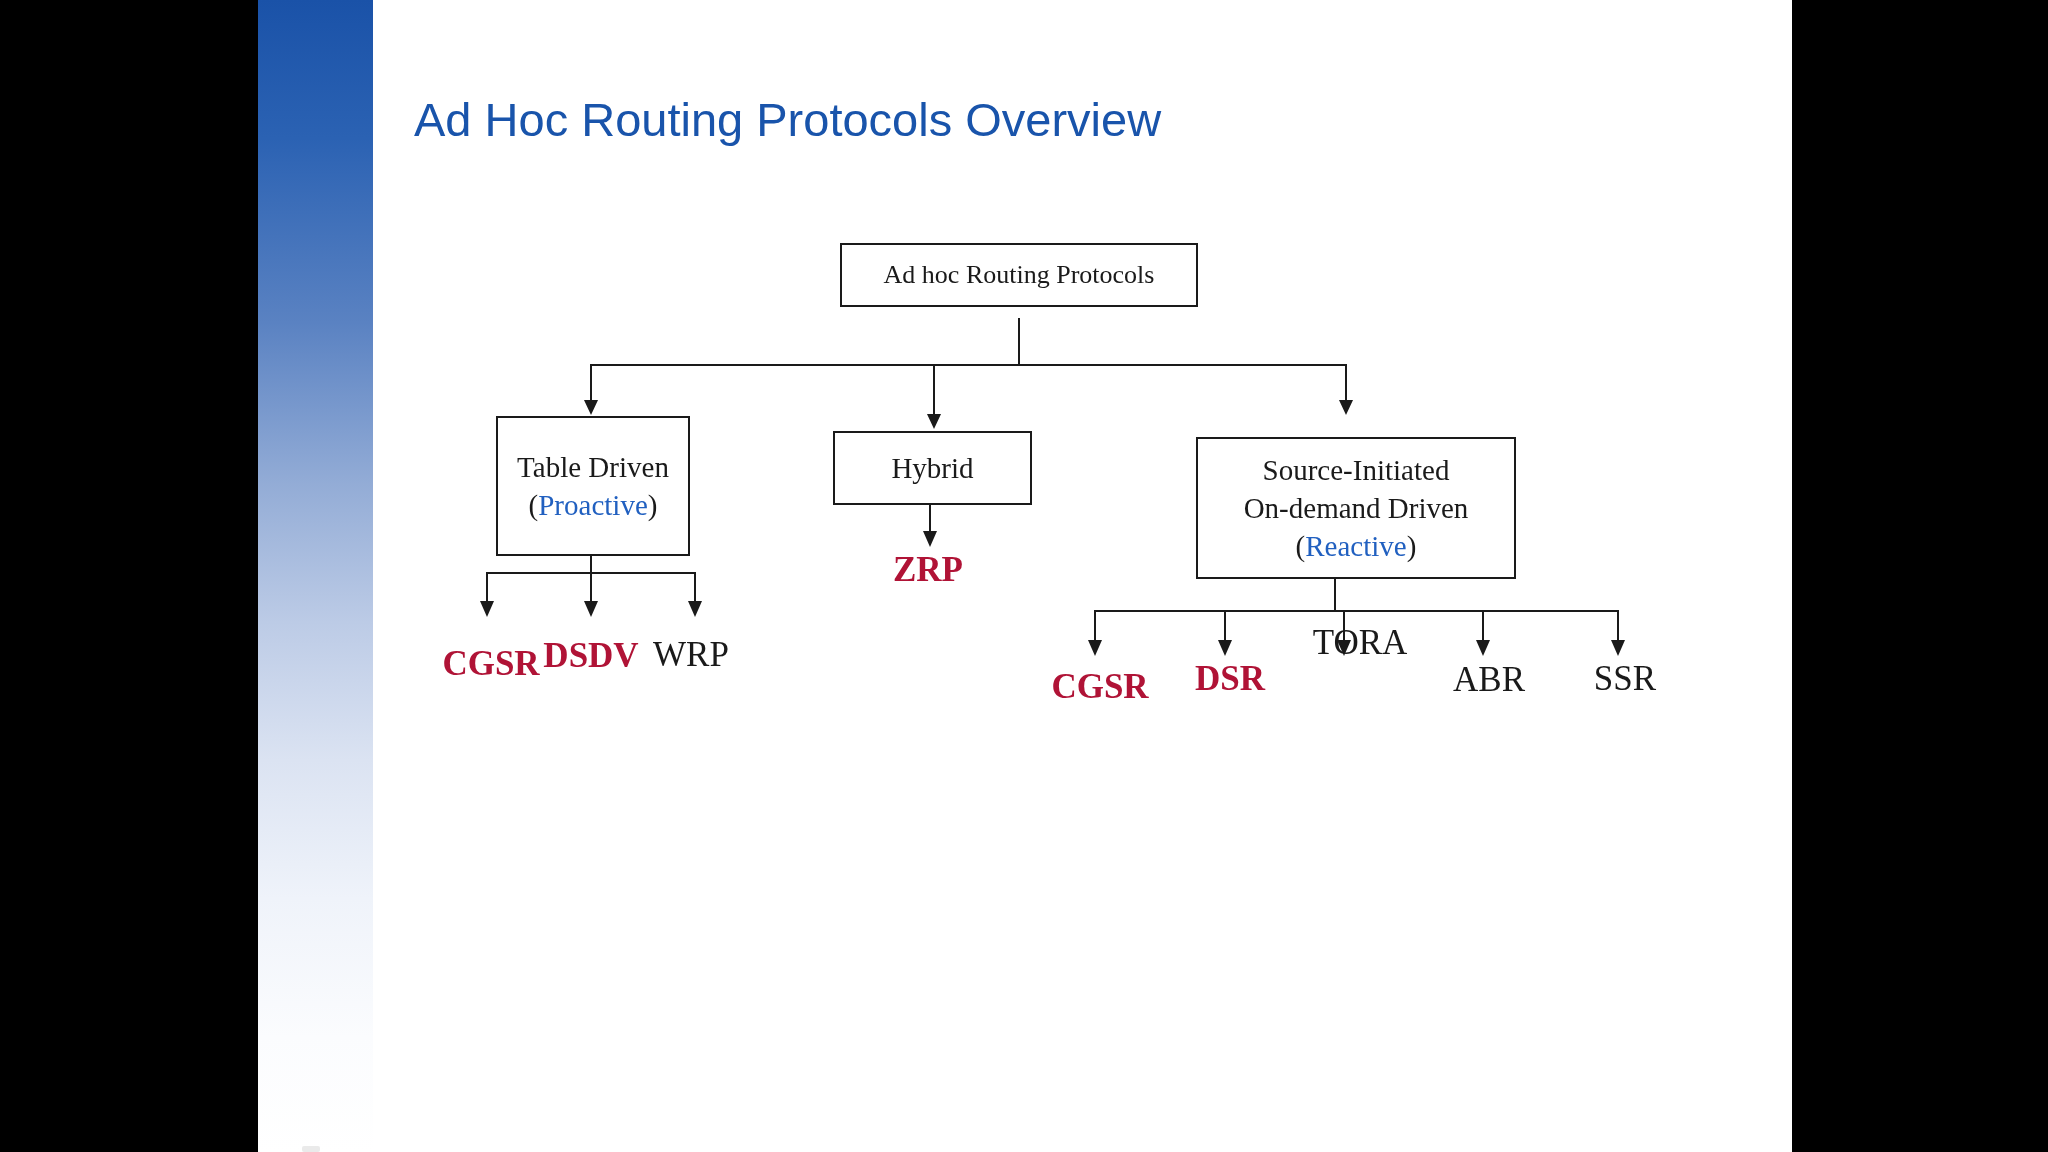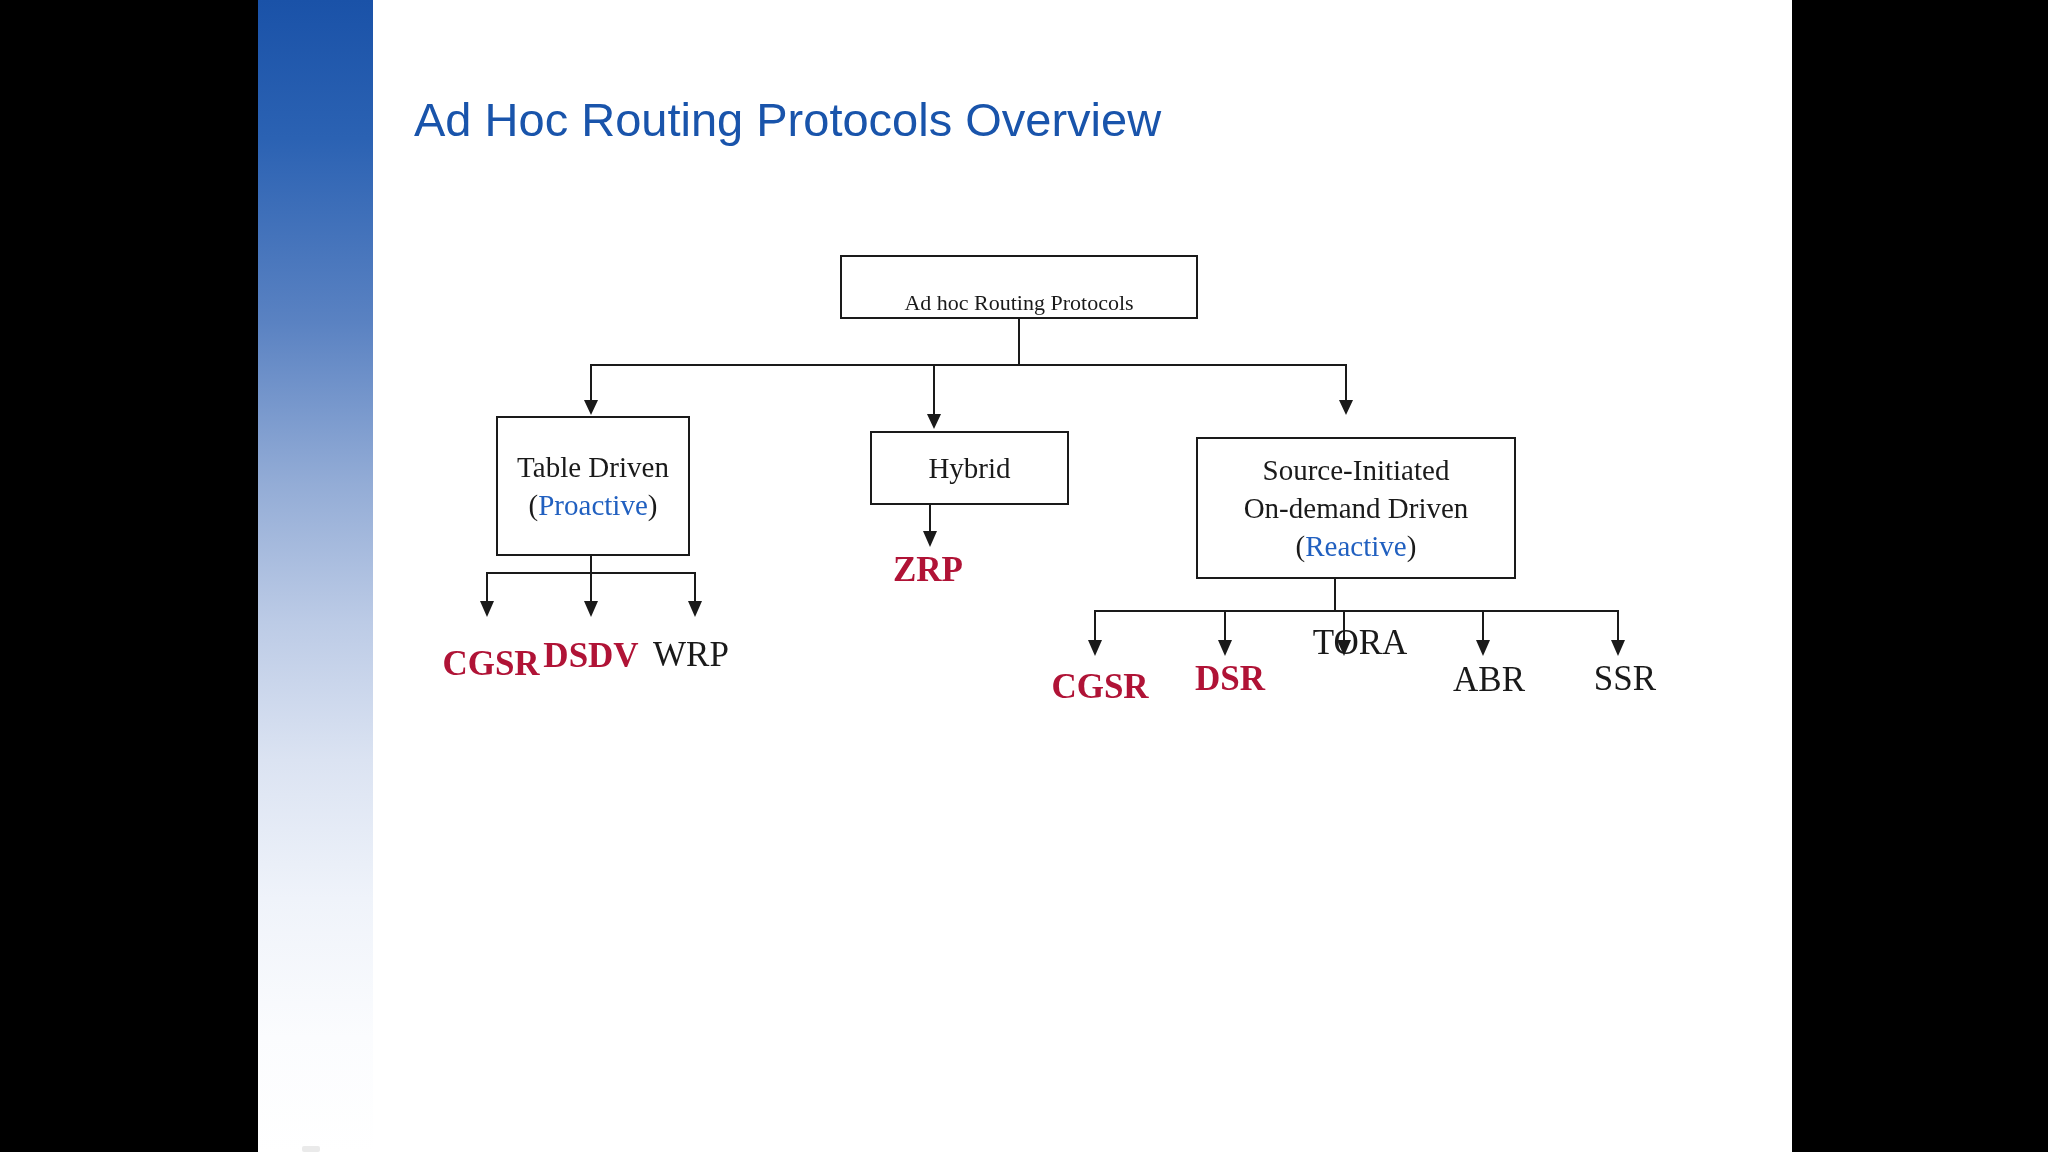--- a/index.html
+++ b/index.html
@@ -30,23 +30,23 @@
   }
   .connectors { position: absolute; left: 0; top: 0; width: 2048px; height: 1152px; }
   .connectors line { stroke: var(--ink); stroke-width: 2; }
   .connectors polygon { fill: var(--ink); }
   .node {
     position: absolute; border: 2px solid var(--ink); background: #fff;
     display: flex; flex-direction: column; align-items: center; justify-content: center;
     font-size: 29px; line-height: 1.32; color: var(--ink); text-align: center;
     white-space: nowrap;
   }
-  .node.root { left: 840px; top: 255px; width: 358px; height: 64px; font-size: 22px; justify-content: flex-end; }
+  .node.root { left: 840px; top: 243px; width: 358px; height: 64px; font-size: 26px; }
   .node.table { left: 496px; top: 416px; width: 194px; height: 140px; }
-  .node.hybrid { left: 833px; top: 431px; width: 199px; height: 74px; margin-left: 37px; }
+  .node.hybrid { left: 833px; top: 431px; width: 199px; height: 74px; }
   .node.source { left: 1196px; top: 417px; width: 320px; height: 142px; margin-top: 20px; }
   .kw { color: var(--keyword-blue); }
   .leaf {
     position: absolute; transform: translateX(-50%);
     font-size: 35px; color: var(--ink); white-space: nowrap; line-height: 1;
   }
   .leaf.red { color: var(--protocol-red); font-weight: bold; }
   .logo-stub {
     position: absolute; left: 302px; top: 1146px; width: 18px; height: 6px;
     background: #eaeaea; border-radius: 2px;

